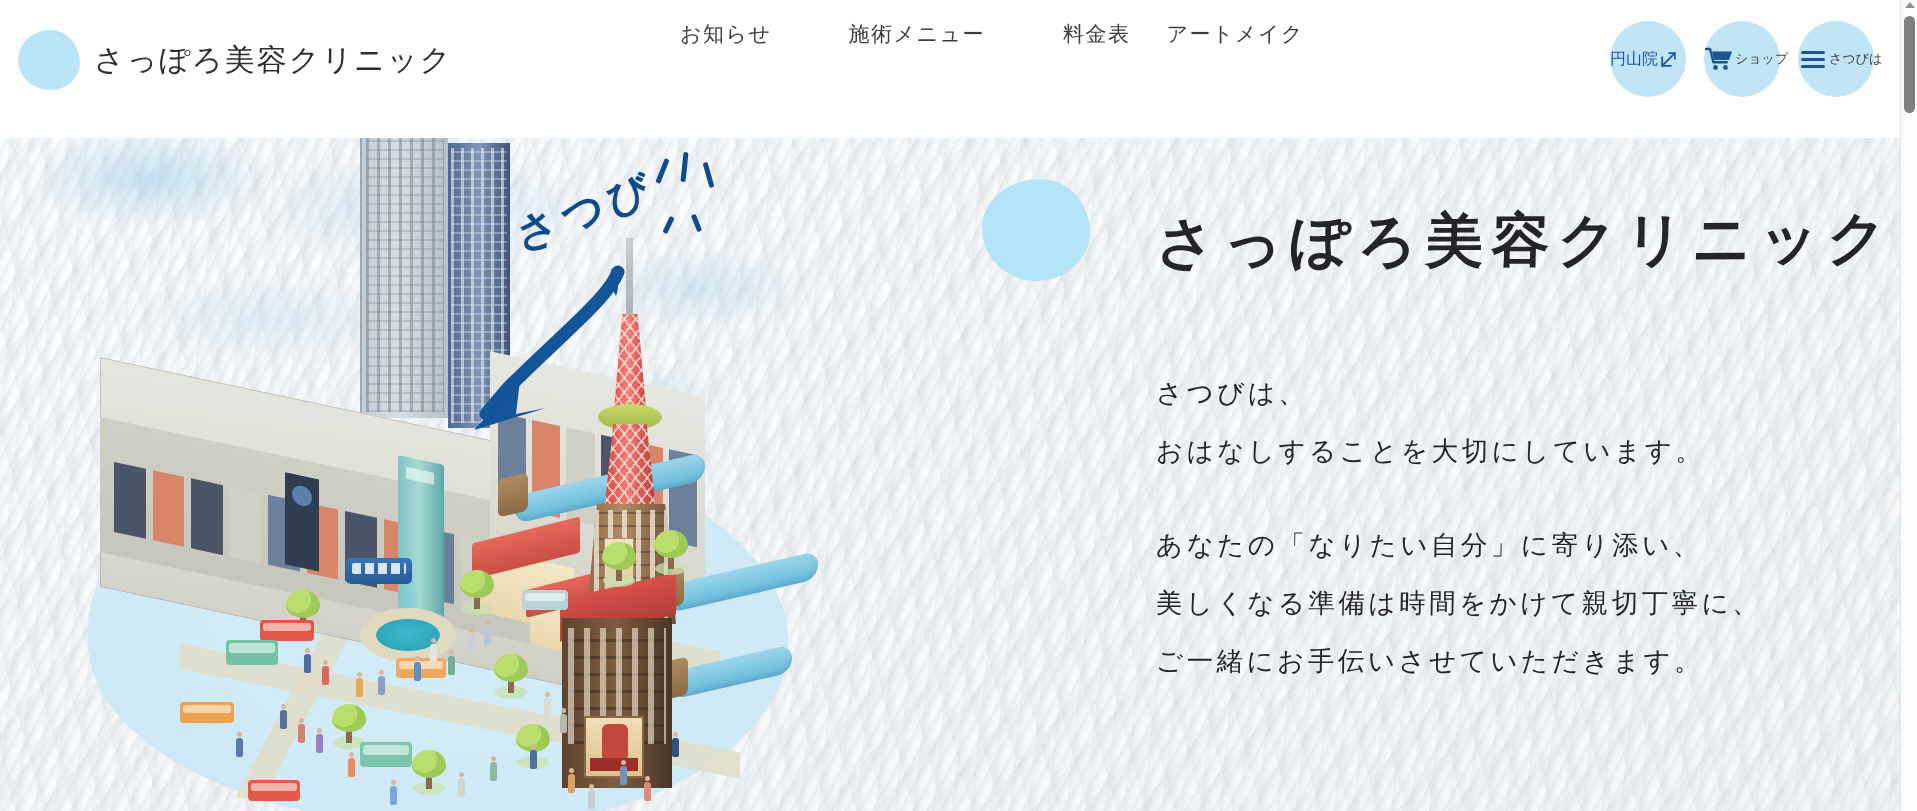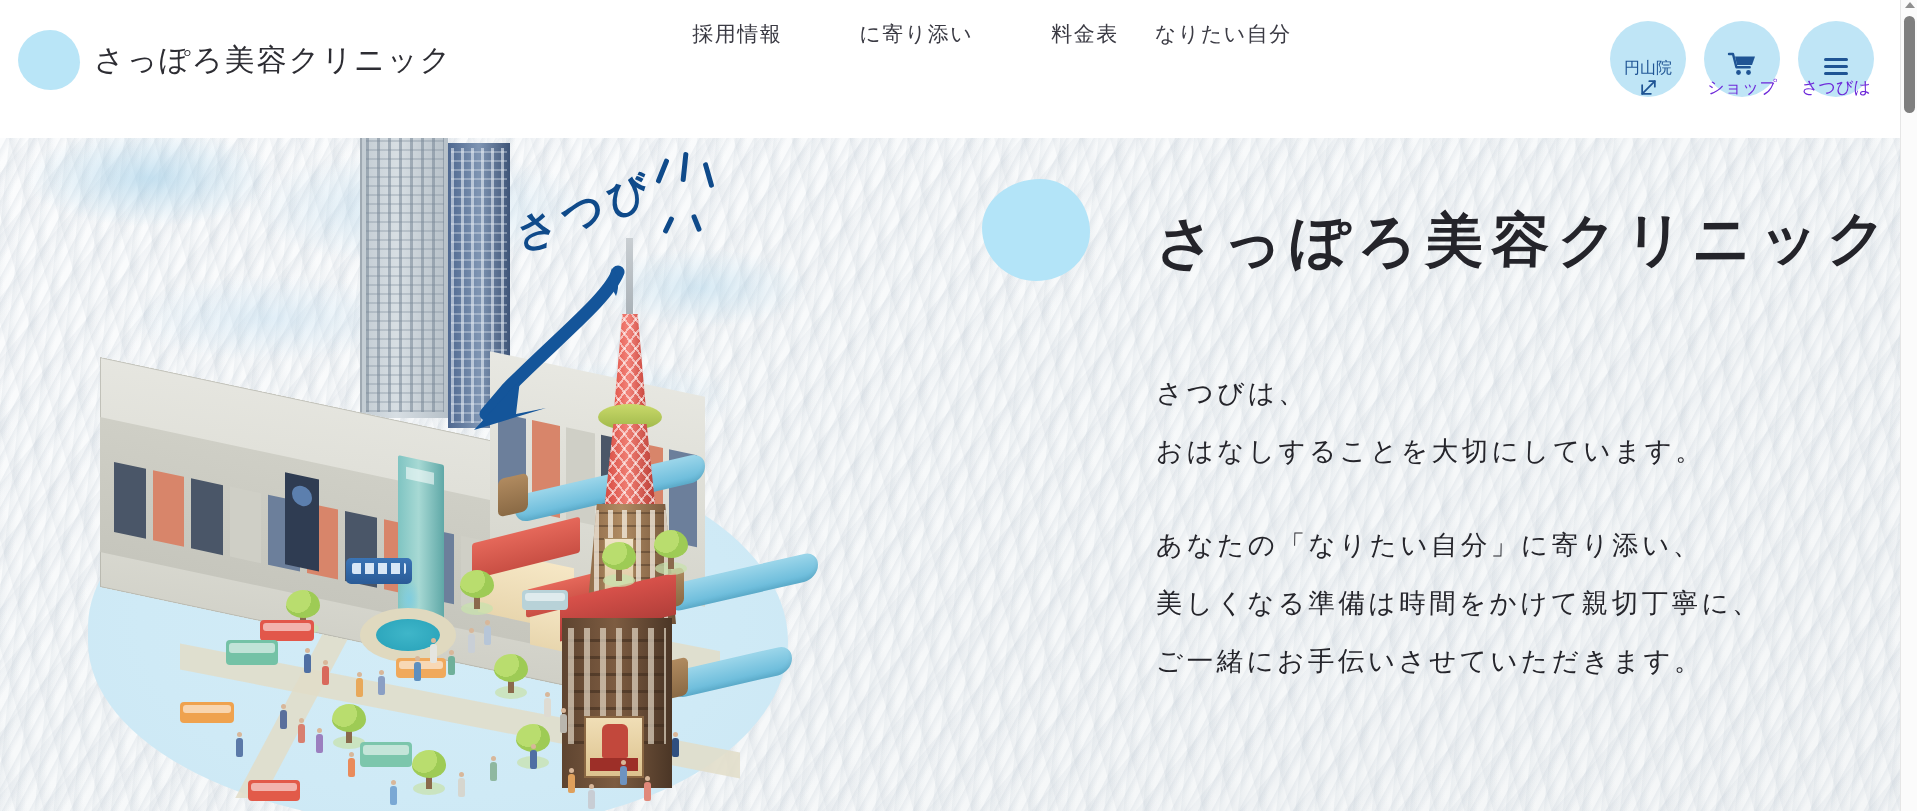--- a/index.html
+++ b/index.html
@@ -102,39 +102,38 @@
     top: 21px;
     display: flex;
     gap: 18px;
   }
   .circle-btn {
     width: 76px; height: 76px;
     border-radius: 50%;
     background: #bfe5f6;
     color: #1f5494;
     display: flex;
-    flex-direction: column;
     align-items: center;
-    justify-content: flex-end;
+    justify-content: flex-start;
     cursor: pointer;
     gap: 1px;
     border: none;
     font-family: "DejaVu Sans", sans-serif;
   }
   .cb-title {
     font-size: 16px;
     letter-spacing: 0px;
     color: #1f5494;
     line-height: 1.1;
     white-space: nowrap;
   }
   .cb-label {
-    font-size: 17px;
+    font-size: 13px;
     letter-spacing: 0px;
-    color: #6d28d9;
+    color: #404040;
     line-height: 1.1;
     white-space: nowrap;
   }
   .cb-icon { display: block; line-height: 0; }
 
   
   .hero {
     position: absolute;
     top: 138px; left: 0;
     width: 1900px;
@@ -559,30 +558,30 @@
   <header class="header">
 
     <div class="logo-wrap">
       <span class="logo-blob"></span>
       <span class="logo-text">さっぽろ美容クリニック</span>
     </div>
 
     <nav class="nav">
       <div class="nav-row row1">
         <div class="nav-item n1">
-          <span>採用情報</span>
+          <span>お知らせ</span>
         </div>
         <div class="nav-item n2">
-          <span>に寄り添い</span>
+          <span>施術メニュー</span>
         </div>
         <div class="nav-item n3">
           <span>料金表</span>
         </div>
         <div class="nav-item n4">
-          <span>なりたい自分</span>
+          <span>アートメイク</span>
         </div>
       </div>
     </nav>
 
     <div class="actions">
 
       <button class="circle-btn">
         <span class="cb-title">円山院</span>
         <span class="cb-icon">
           <svg width="19" height="19" viewBox="0 0 24 24" fill="none" stroke="#1f5494" stroke-width="2.2" stroke-linecap="round" stroke-linejoin="round">

